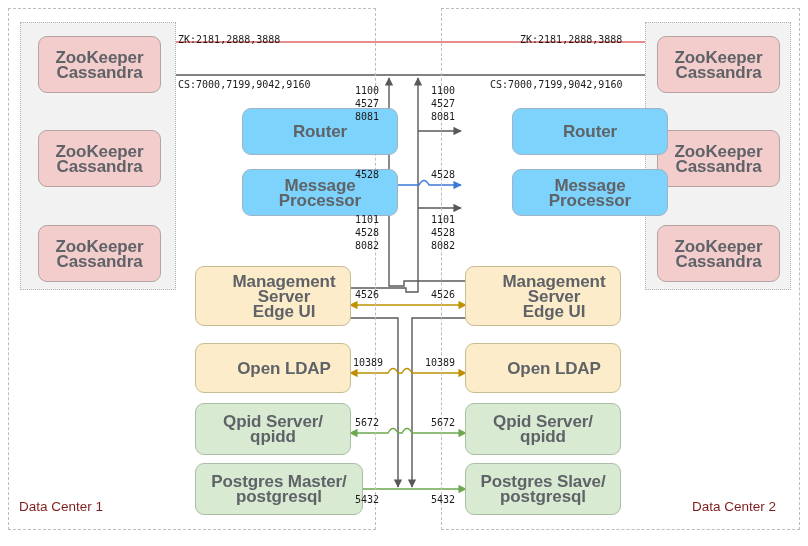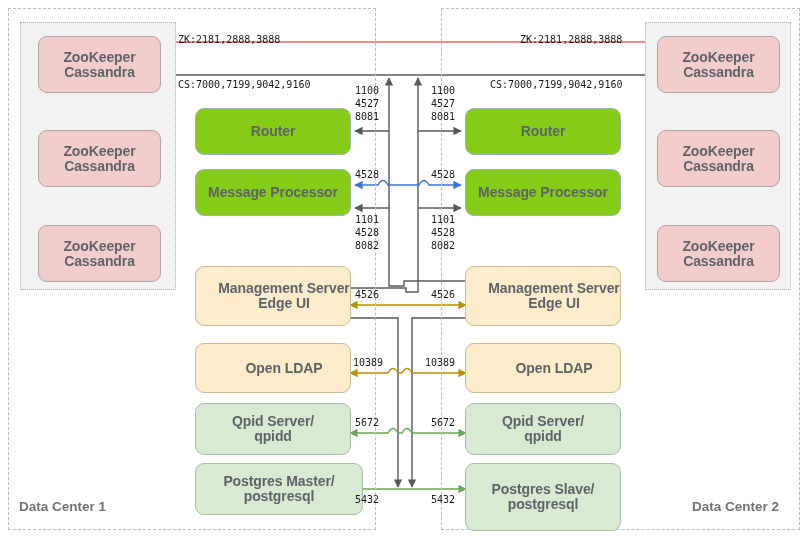--- a/index.html
+++ b/index.html
@@ -24,28 +24,28 @@
     position:absolute;
     box-sizing:border-box;
     border:1px solid #b0b0b0;
     border-radius:9px;
     display:flex;
     align-items:center;
     justify-content:center;
     text-align:center;
     color:#5f6368;
     font-weight:bold;
-    font-size:14px;
+    font-size:17px;
     line-height:15px;
     z-index:5;
     letter-spacing:-0.1px;
   }
   .node span{display:block;pointer-events:none;}
   .n-zk   { background:#f3cccc; border-color:#b6a3a3;}
-  .n-blue { background:#84cc16; border-color:#9fb3c8;}
+  .n-blue { background:#7dd3fc; border-color:#9fb3c8;margin-left:47px;}
   .n-yell { background:#fcecca; border-color:#c9bb92;padding-left:22px;}
   .n-green{ background:#d9ead3; border-color:#a9bfa3;}
 
   
   .dc-frame{
     position:absolute;
     box-sizing:border-box;
     border:1px dashed #bdbdbd;
     z-index:1;
   }
@@ -54,22 +54,22 @@
     position:absolute;
     box-sizing:border-box;
     border:1px dotted #b5b5b5;
     background:#f2f2f2;
     z-index:2;
   }
   
   .dc-label{
     position:absolute;
     font-size:13.5px;
-    font-weight:bold;
-    color:#737373;
+    font-weight:normal;
+    color:#7f1d1d;
     z-index:6;
     white-space:nowrap;
   }
   
   .elabel{
     position:absolute;
     font-family:"DejaVu Sans Mono", monospace;
     font-size:10px;
     color:#1a1a1a;
     white-space:pre;
@@ -248,21 +248,21 @@
     <div>
         <span>Open LDAP</span>
       </div>
   </div>
   <div class="node n-green" style="left:465px; top:403px; width:156px; height:52px;">
     <div>
       <span>Qpid Server/</span>
       <span>qpidd</span>
     </div>
   </div>
-  <div class="node n-green" style="left:465px; top:463px; width:156px; height:68px;">
+  <div class="node n-green" style="left:465px; top:463px; width:156px; height:52px;">
     <div>
       <span>Postgres Slave/</span>
       <span>postgresql</span>
     </div>
   </div>
 
   <div class="elabel" style="left:178px; top:33px;">ZK:2181,2888,3888</div>
   <div class="elabel" style="left:520px; top:33px;">ZK:2181,2888,3888</div>
 
   <div class="elabel" style="left:178px; top:78px;">CS:7000,7199,9042,9160</div>

